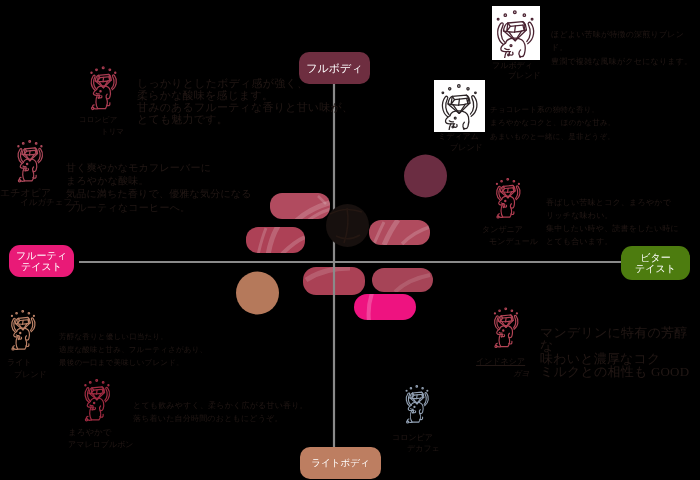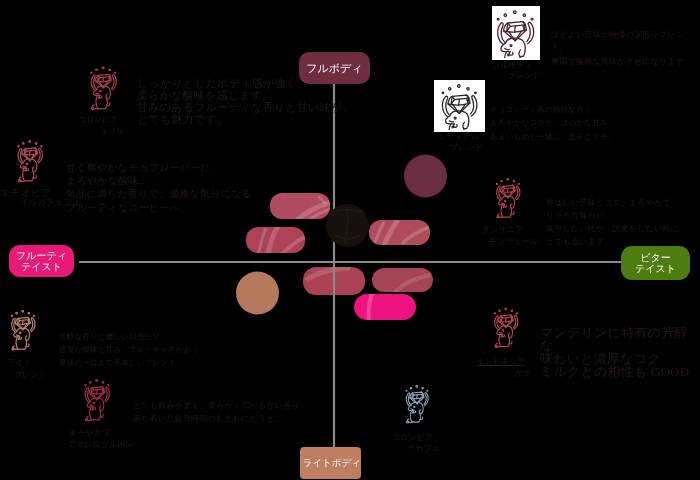--- a/index.html
+++ b/index.html
@@ -181,21 +181,21 @@
   <g>
     <svg x="78" y="376" width="39" height="50" viewBox="0 0 48 62">
           <use href="#mascot" stroke="#a02c42" fill="#a02c42" stroke-width="1.5"></use>
         </svg>
   </g>
 </svg>
 
 <div class="axis-label" style="left:299px;top:52px;width:71px;height:32px;background:#6e2e40;border-radius:10px;font-size:11px;">
   <span>フルボディ</span>
 </div>
-<div class="axis-label" style="left:300px;top:447px;width:61px;height:32px;background:#bd7e61;border-radius:4px;font-size:9.5px;align-items:flex-end;">
+<div class="axis-label" style="left:300px;top:447px;width:81px;height:32px;background:#bd7e61;border-radius:10px;font-size:9.5px;">
   <span>ライトボディ</span>
 </div>
 <div class="axis-label" style="left:9px;top:245px;width:65px;height:32px;background:#e91a77;border-radius:11px;font-size:10px;">
   <span>フルーティ</span>
   <span>テイスト</span>
 </div>
 <div class="axis-label" style="left:621px;top:246px;width:69px;height:34px;background:#4d7c0f;border-radius:11px;font-size:10px;">
   <span>ビター</span>
   <span>テイスト</span>
 </div>

